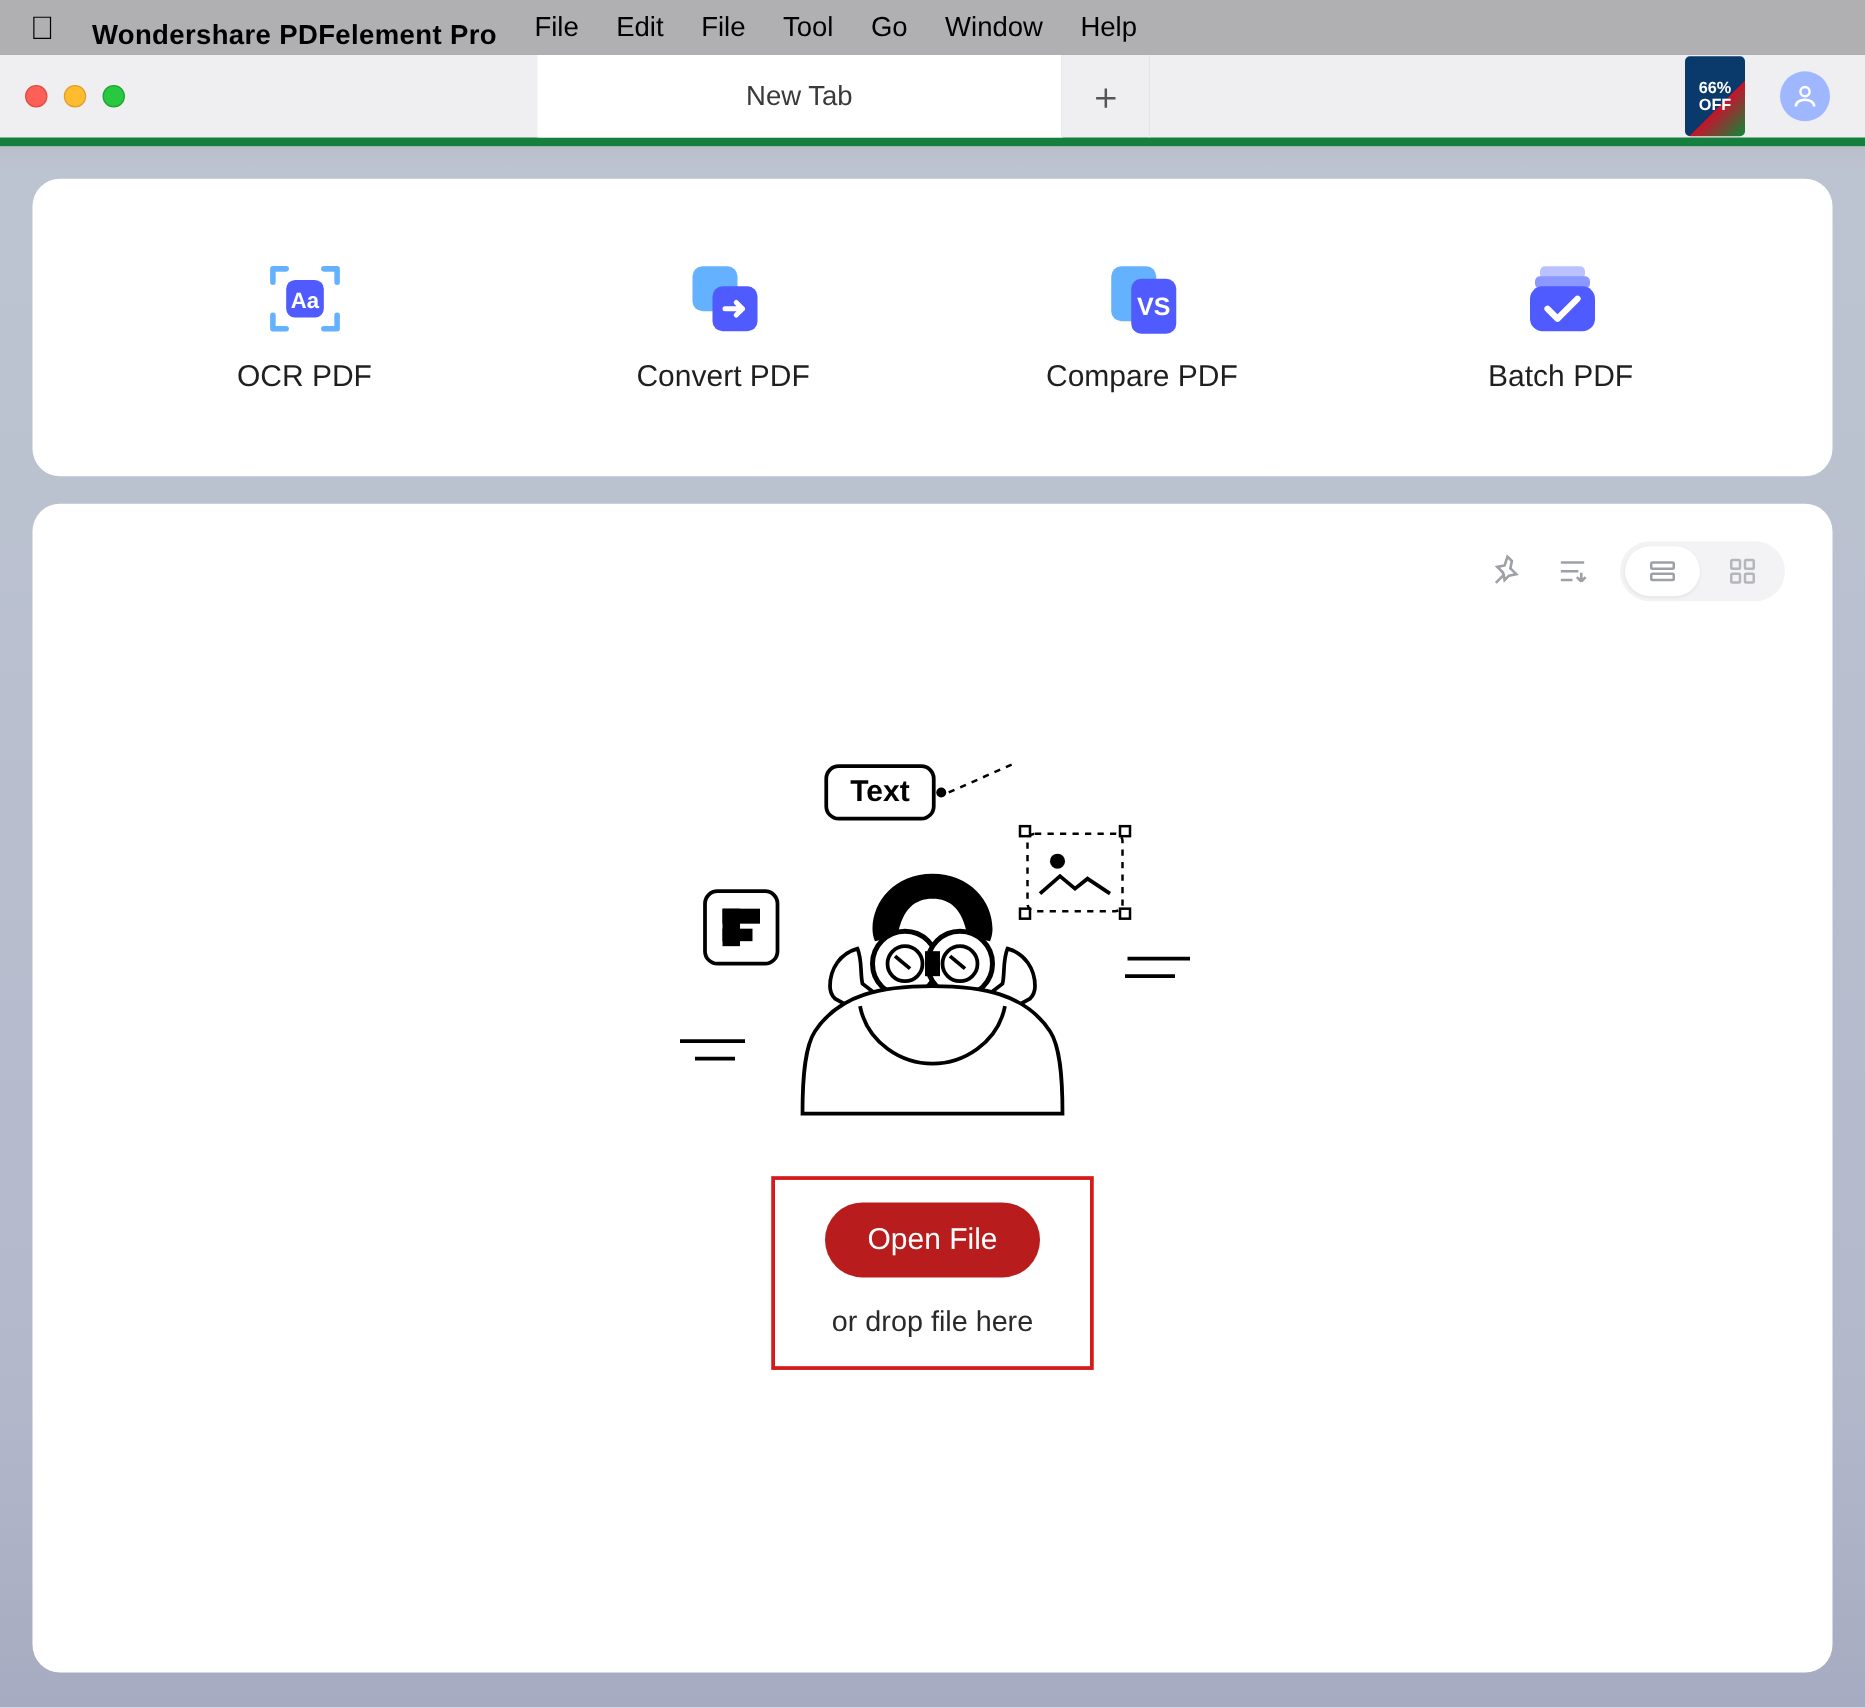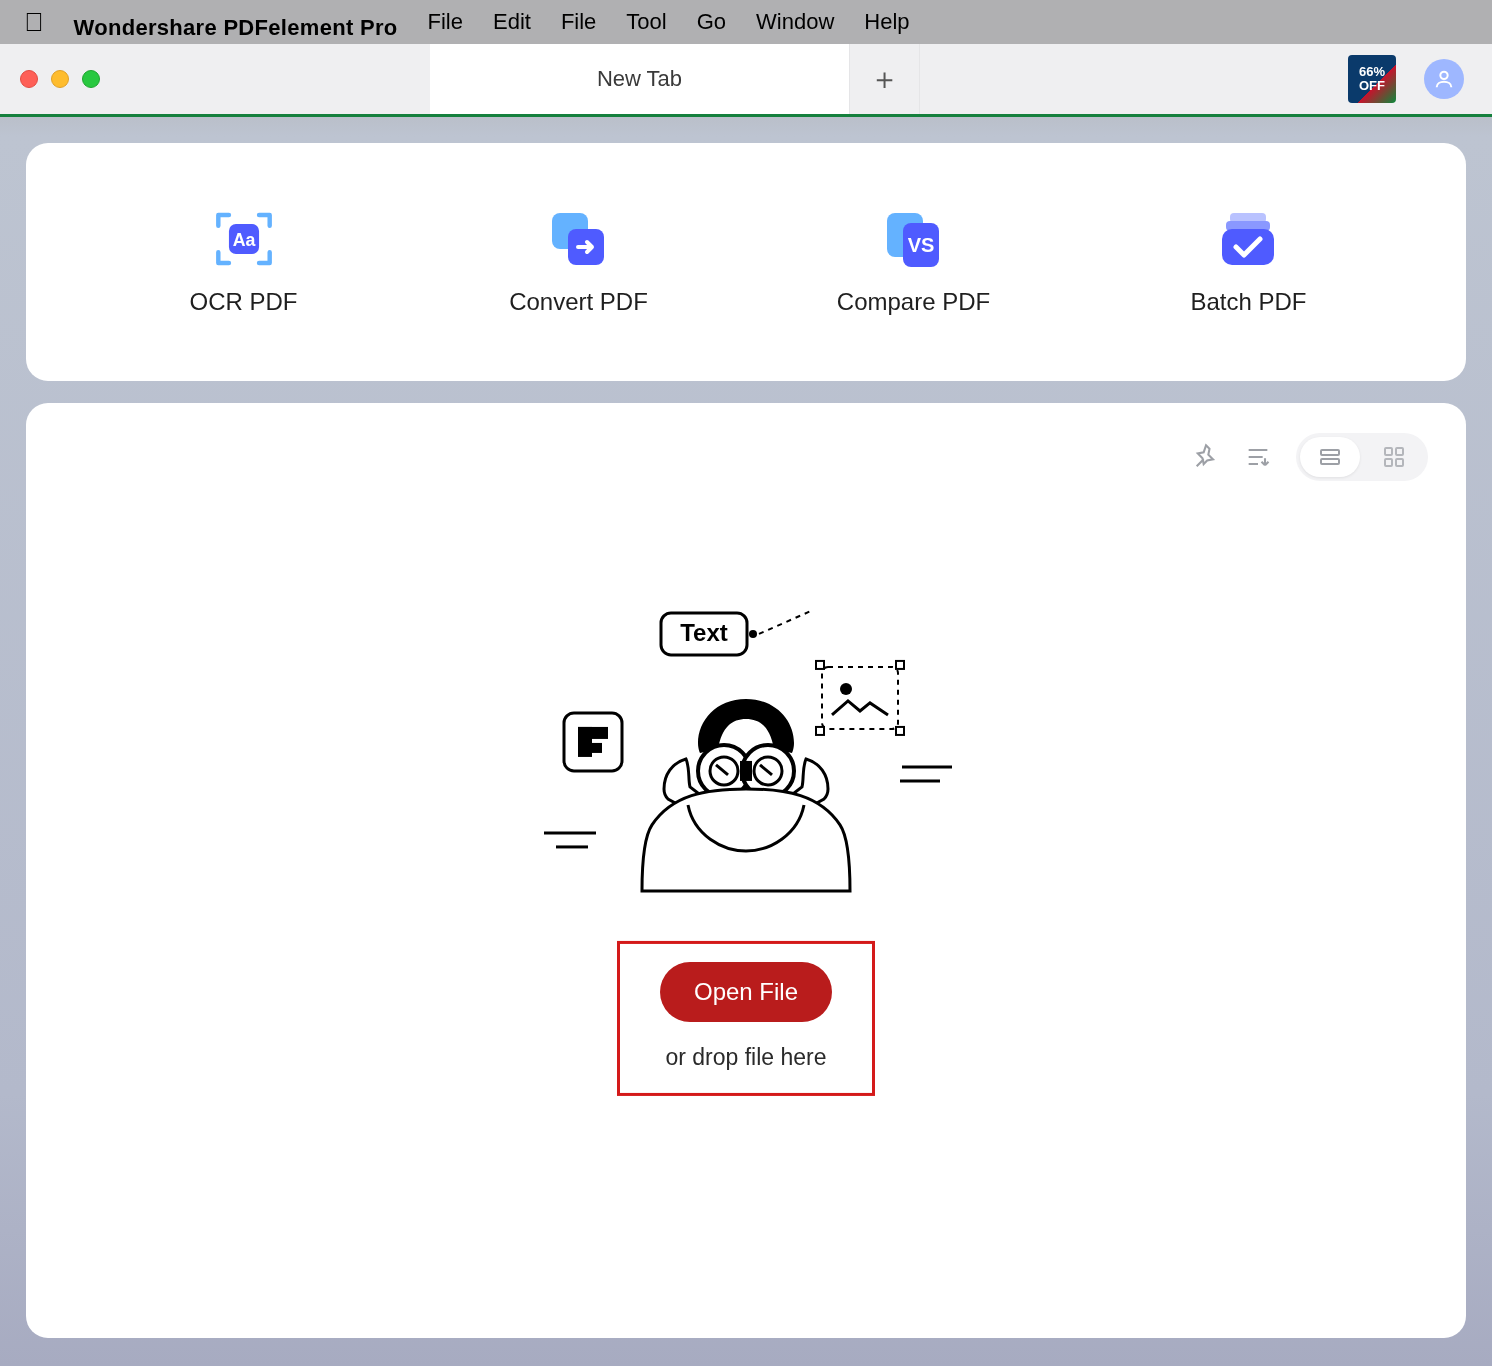--- a/index.html
+++ b/index.html
@@ -26,21 +26,21 @@
   .menubar .apple { font-size: 26px; }
   .menubar .app-name { font-weight: 700; letter-spacing: 0.3px; margin-top: 12px; }
   .menubar .menu-item { cursor: default; }
 
   
   .tabbar {
     height: 73px;
     background: #efeff1;
     display: flex;
     align-items: stretch;
-    border-bottom: 3px solid #15803d;
+    border-bottom: 7px solid #15803d;
     position: relative;
   }
   .traffic-lights {
     display: flex;
     align-items: center;
     gap: 13px;
     padding-left: 20px;
     padding-right: 30px;
   }
   .tl { width: 18px; height: 18px; border-radius: 50%; }
@@ -70,21 +70,21 @@
   }
 
   .tabbar-right {
     margin-left: auto;
     display: flex;
     align-items: center;
     gap: 28px;
     padding-right: 28px;
   }
   .promo-badge {
-    width: 48px; height: 48px;
+    width: 48px; height: 64px;
     background: linear-gradient(135deg, #0a3a6b 0%, #0a3a6b 60%, #c8122c 60%, #0a8a3c 100%);
     color: #fff;
     font-size: 13px;
     font-weight: 700;
     display: flex;
     align-items: center;
     justify-content: center;
     text-align: center;
     border-radius: 4px;
     line-height: 1.05;
@@ -121,21 +121,21 @@
   }
   .action {
     display: flex;
     flex-direction: column;
     align-items: center;
     gap: 18px;
     width: 180px;
   }
   .action .icon-wrap {
     width: 62px; height: 62px;
-    display: flex; align-items: center; justify-content: flex-start;
+    display: flex; align-items: center; justify-content: flex-end;
   }
   .action .label { font-size: 24px; color: #1f1f1f; }
 
   
   .main-card {
     flex: 1;
     min-height: 935px;
     position: relative;
     padding: 28px 34px;
   }

